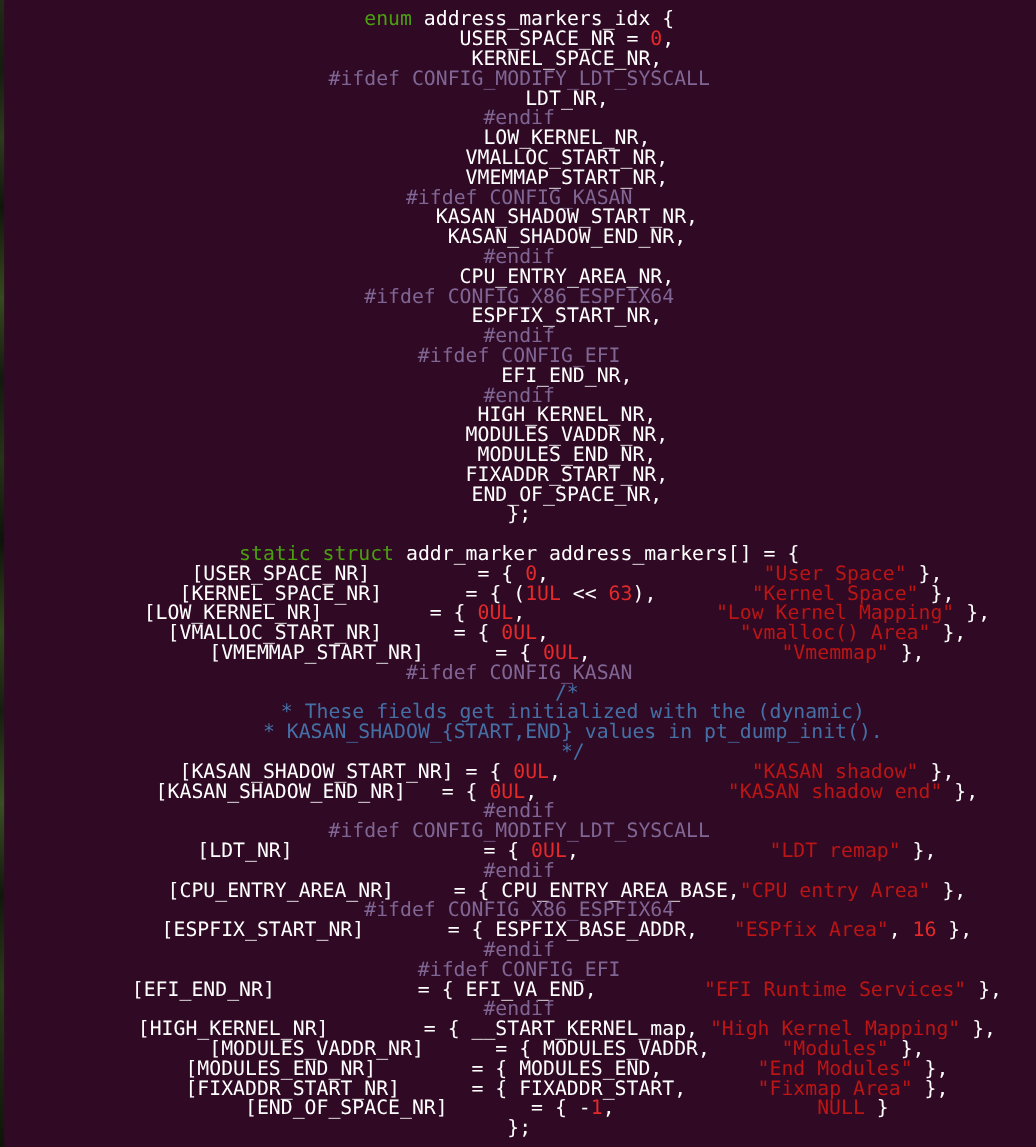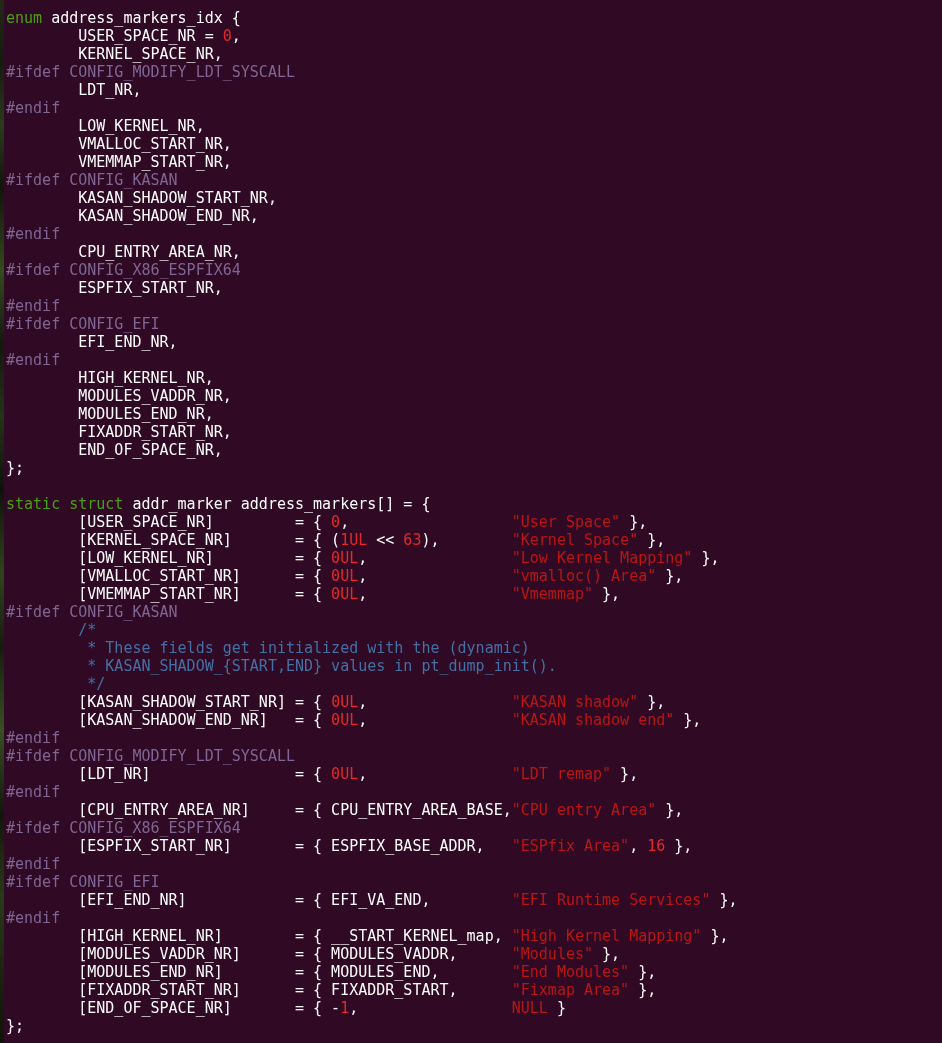--- a/index.html
+++ b/index.html
@@ -15,22 +15,22 @@
     background:linear-gradient(180deg,
       #232a18 0%, #161a10 6%, #2c3a1e 12%, #11150c 18%, #36491f 26%,
       #141810 33%, #253318 40%, #0f120b 47%, #31431d 55%, #161c10 62%,
       #3a4f24 70%, #12160d 78%, #2a3a1a 86%, #1c2412 93%, #101408 100%);
   }
   .terminal{
     flex:1 1 auto;height:100%;background:var(--bg);
     padding:9px 4px 0 2px;cursor:text;
   }
   .code{
-    font-size:15px;line-height:18px;color:var(--fg);
-    white-space:pre;tab-size:8;-moz-tab-size:8;
+    font-size:18px;line-height:18px;color:var(--fg);
+    white-space:pre;tab-size:8;text-align:center;-moz-tab-size:8;
   }
   .line{height:18px;}
   .kw{color:var(--kw);}
   .pp{color:var(--pp);margin-top:39px;}
   .cm{color:var(--cm);}
   .st{color:var(--st);}
   .nu{color:var(--nu);}
   .pl{color:var(--fg);}
 </style>
 </head>

